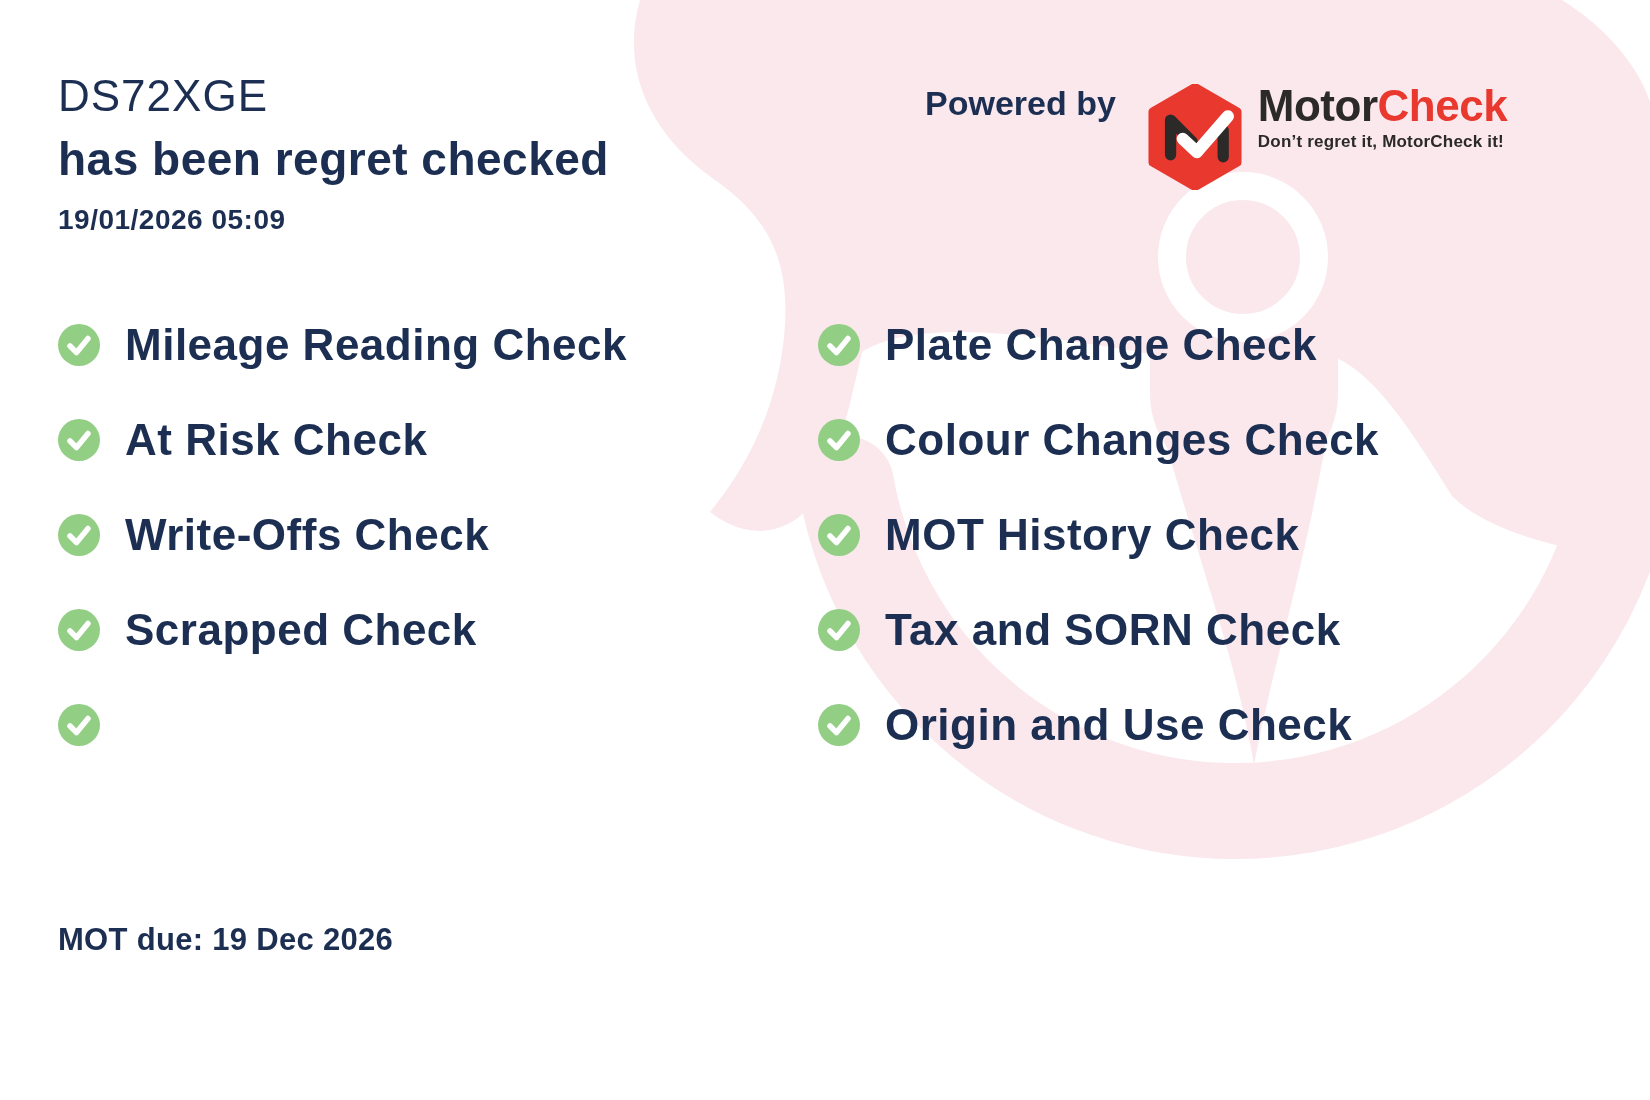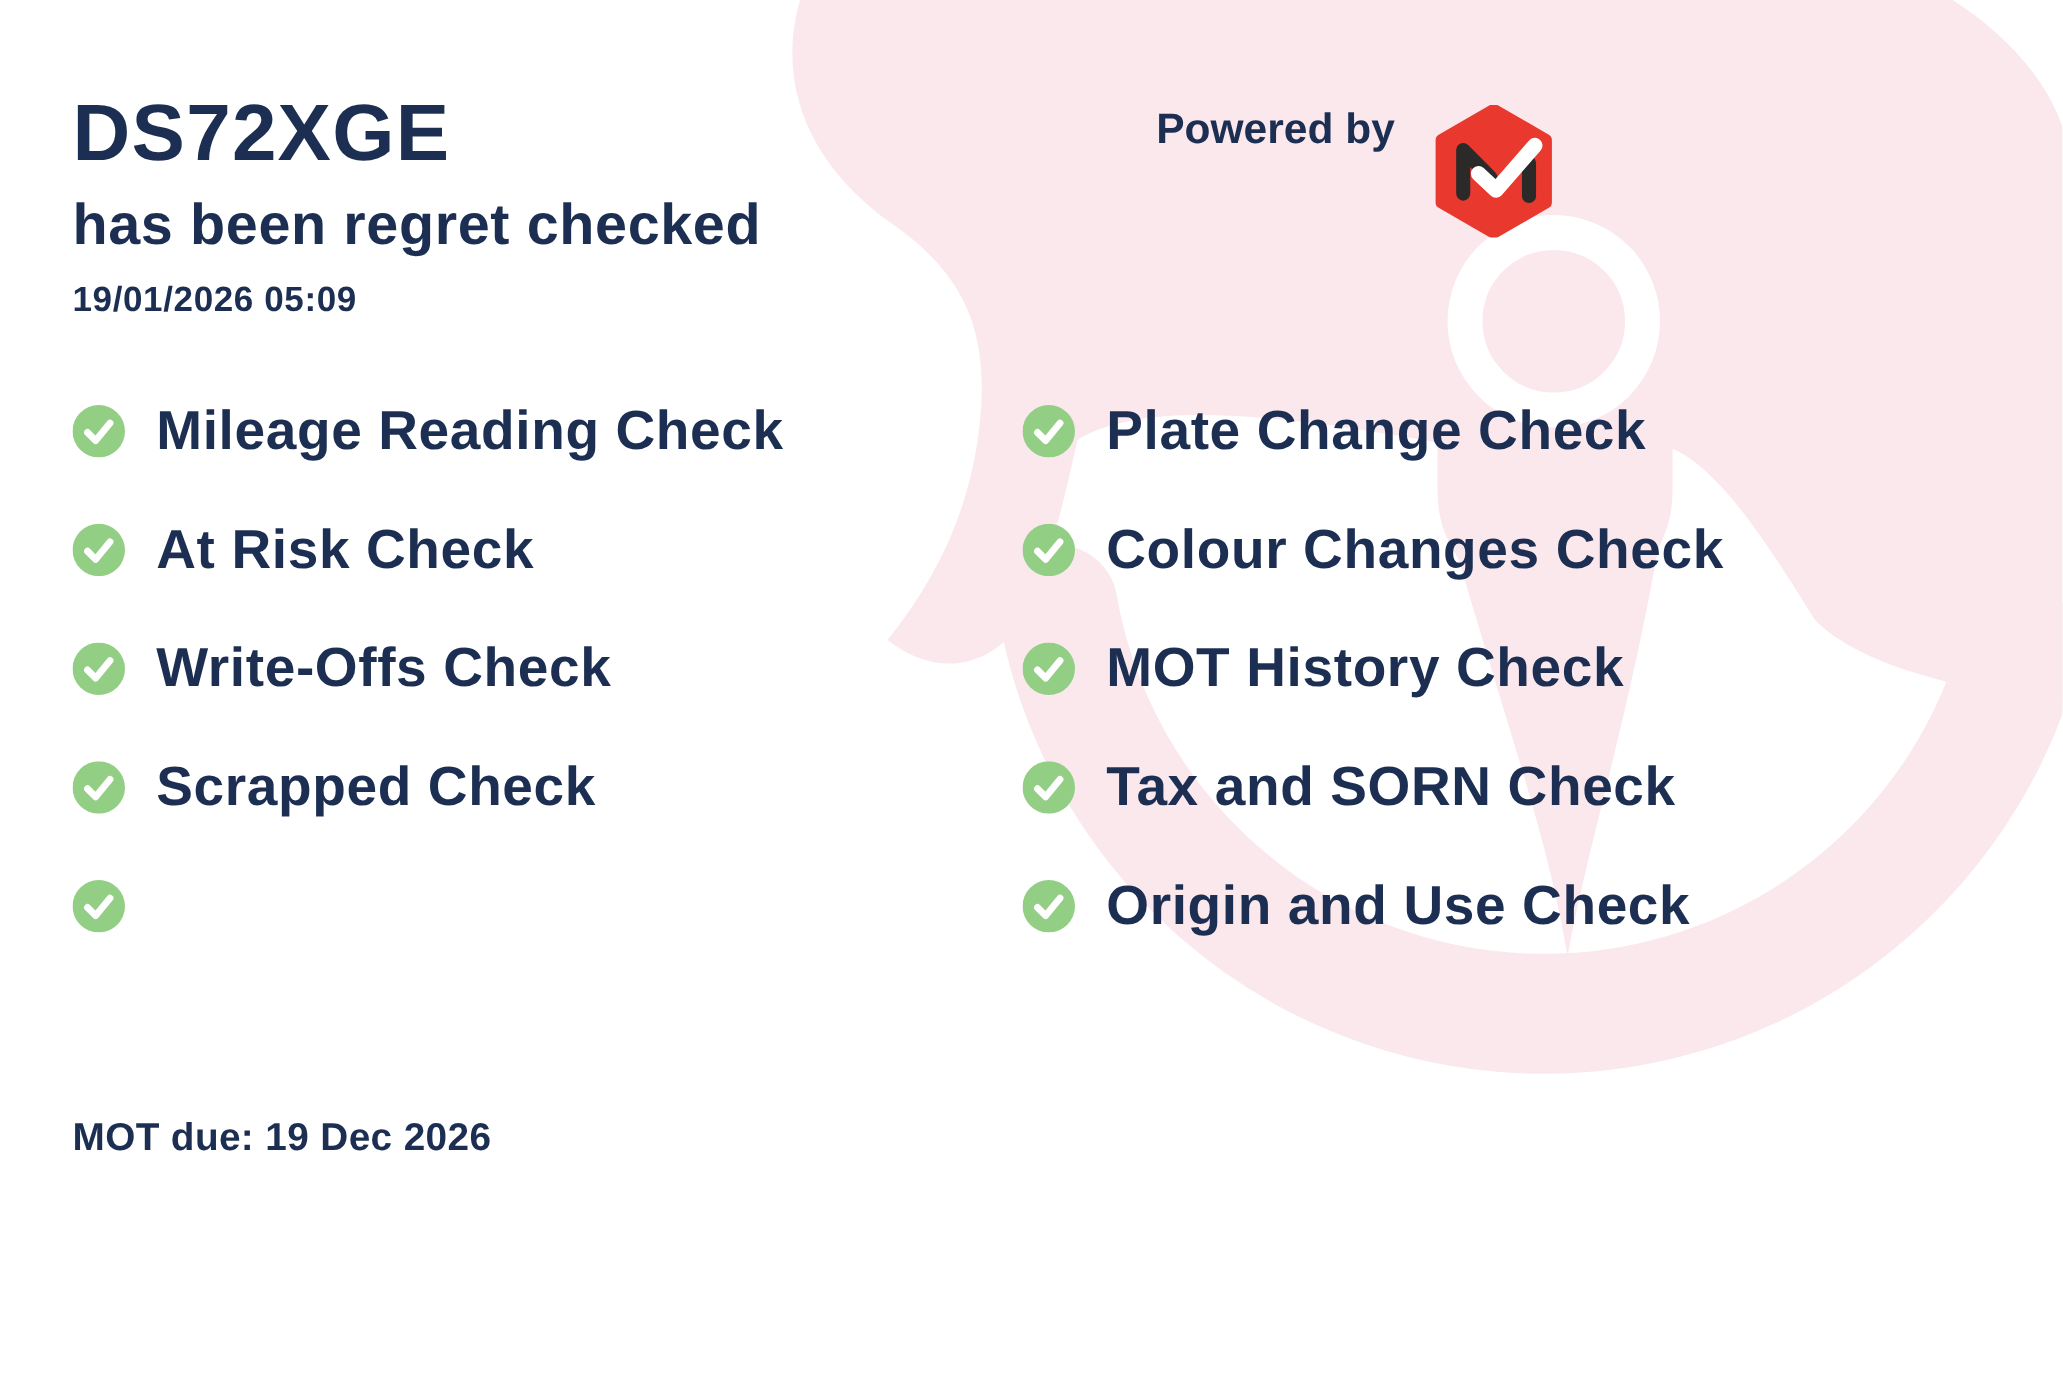--- a/index.html
+++ b/index.html
@@ -7,42 +7,42 @@
     width:1650px;height:1100px;position:relative;overflow:hidden;
     background:#ffffff;
     font-family:"Liberation Sans","DejaVu Sans",sans-serif;
     color:#1c2f52;
   }
   #bg{position:absolute;inset:0;z-index:0;}
   .layer{position:absolute;z-index:1;}
 
   
   .title-block{left:58px;top:74px;}
-  .reg{font-size:64px;font-weight:bold;letter-spacing:1px;line-height:1.0;}
+  .reg{font-size:44px;font-weight:normal;letter-spacing:1px;line-height:1.0;}
   .subtitle{font-size:46px;font-weight:bold;margin-top:14px;letter-spacing:.5px;}
   .stamp{font-size:28px;font-weight:bold;margin-top:18px;letter-spacing:.5px;}
 
   
   .powered{left:925px;top:84px;display:flex;align-items:flex-start;}
   .powered-label{font-size:34px;font-weight:600;color:#1c2f52;margin-right:32px;}
   .brand-text{margin-left:16px;}
   .brand-name{font-size:44px;font-weight:bold;line-height:1;letter-spacing:-0.5px;}
   .brand-motor{color:#2b2a28;}
   .brand-check{color:#e9392f;}
   .brand-tagline{font-size:17px;font-weight:bold;color:#2b2a28;margin-top:4px;letter-spacing:.2px;}
 
   
   .col{display:flex;flex-direction:column;}
   .col-left{left:58px;top:322px;}
   .col-right{left:818px;top:322px;}
   .row{display:flex;align-items:center;height:46px;margin-bottom:49px;}
   .row .tick{width:42px;height:42px;flex:0 0 42px;margin-right:25px;}
   .row .lbl{font-size:44px;font-weight:bold;letter-spacing:.5px;white-space:nowrap;}
 
-  .mot-due{left:58px;top:892px;font-size:31px;font-weight:bold;letter-spacing:.3px;}
+  .mot-due{left:58px;top:922px;font-size:31px;font-weight:bold;letter-spacing:.3px;}
 </style>
 </head>
 <body>
 
 <svg id="bg" width="1650" height="1100" viewBox="0 0 1650 1100" aria-hidden="true">
 
   <path fill="#fae8ed" d="
     M 640,0
     C 620,70 650,135 715,180
     C 775,222 788,268 785,325
@@ -74,20 +74,24 @@
 
 <div class="layer powered">
   <span class="powered-label">Powered by</span>
   <span style="display:inline-block;width:94px;height:106px;">
     <svg width="94" height="106" viewBox="0 0 100 110">
       <path d="M50,2 95,28 95,82 50,108 5,82 5,28 Z" fill="#e9392f" stroke="#e9392f" stroke-width="9" stroke-linejoin="round"></path>
       <path d="M24,74 L24,37 L47,60" fill="none" stroke="#2b2a28" stroke-width="12" stroke-linecap="round" stroke-linejoin="round"></path>
       <path d="M80,48 L80,76" fill="none" stroke="#2b2a28" stroke-width="12" stroke-linecap="round"></path>
       <path d="M37,57 L52,71 L85,33" fill="none" stroke="#ffffff" stroke-width="13" stroke-linecap="round" stroke-linejoin="round"></path>
     </svg>
+  </span>
+  <span class="brand-text">
+    <div class="brand-name"><span class="brand-motor">Motor</span><span class="brand-check">Check</span></div>
+    <div class="brand-tagline">Don’t regret it, MotorCheck it!</div>
   </span>
 </div>
 
 <div class="layer col col-left">
   <div class="row">
     <svg class="tick" viewBox="0 0 42 42">
         <circle cx="21" cy="21" r="21" fill="#93ce85"></circle>
         <path d="M12,22 L18.5,28.5 L30,14.5" fill="none" stroke="#fff" stroke-width="5.5" stroke-linecap="round" stroke-linejoin="round"></path>
       </svg>
     <span class="lbl">Mileage Reading Check</span>

